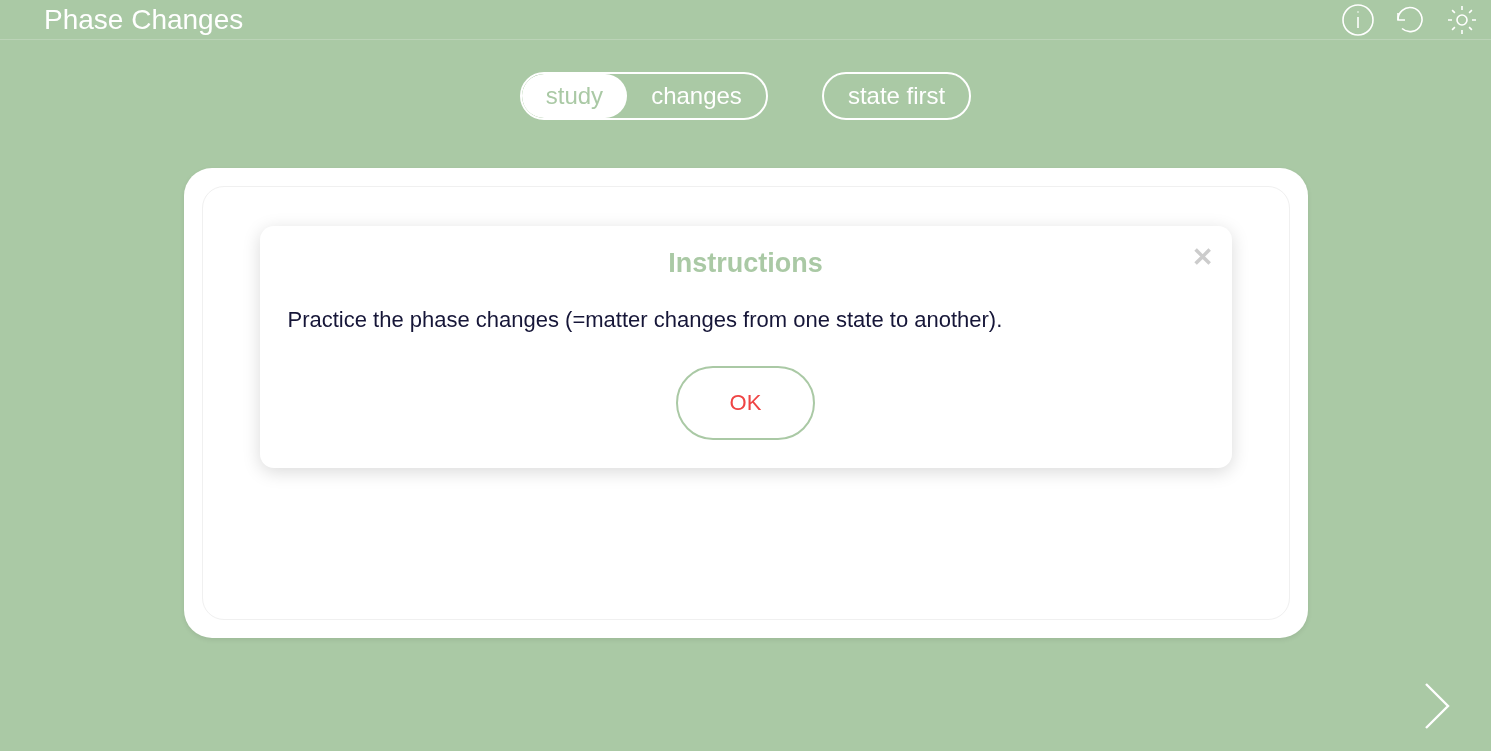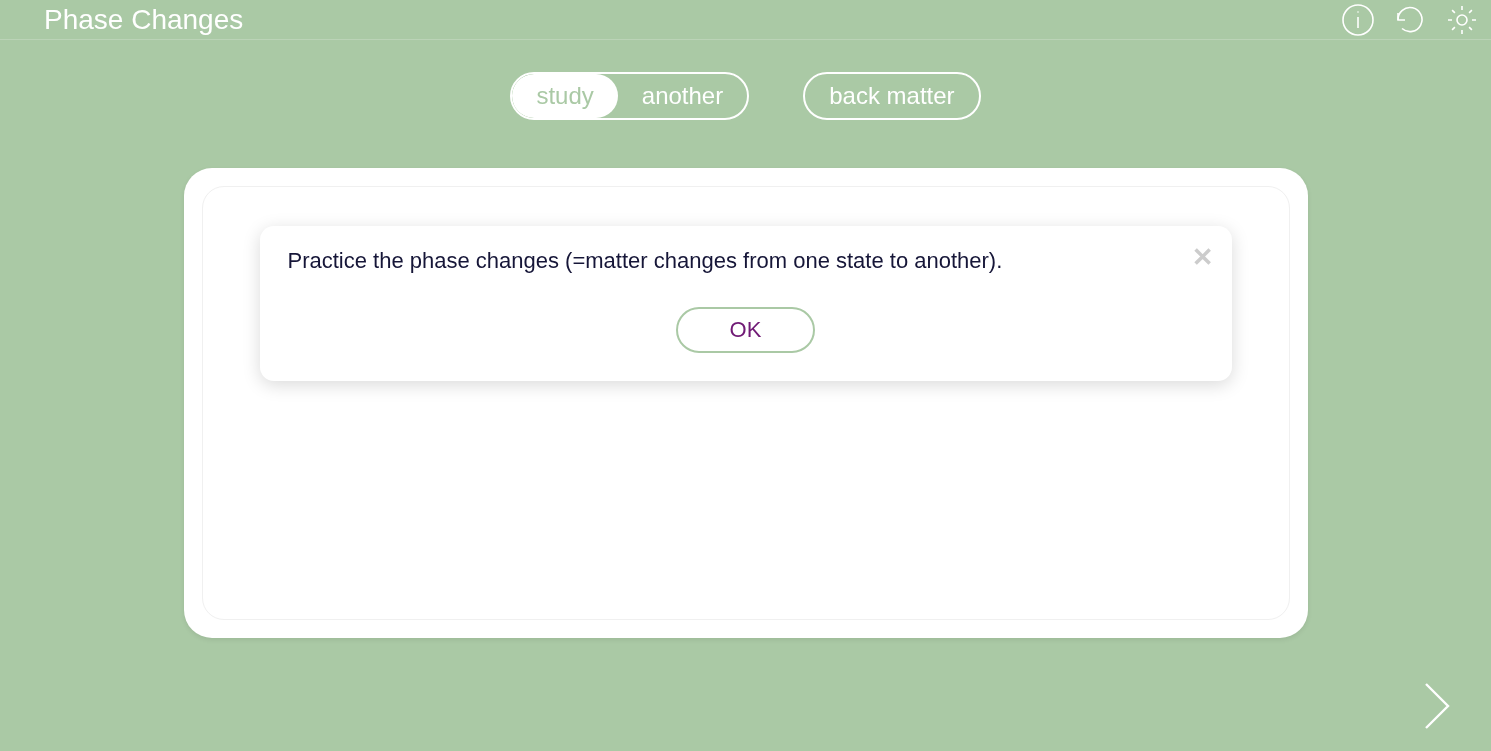--- a/index.html
+++ b/index.html
@@ -136,24 +136,24 @@
       margin-bottom: 33px;
       padding: 0 4px;
     }
     .modal-footer {
       display: flex;
       justify-content: center;
     }
     .ok-button {
       border: 2px solid #aac9a5;
       background: #ffffff;
-      color: #701a75;
+      color: #ef4444;
       font-size: 22px;
       border-radius: 999px;
-      padding: 8px 52px;
+      padding: 22px 52px;
       cursor: pointer;
       font-family: inherit;
     }
     .next-arrow {
       position: absolute;
       right: 30px;
       bottom: 10px;
       width: 50px;
       height: 70px;
       cursor: pointer;
@@ -191,31 +191,32 @@
         <circle cx="17" cy="17" r="5"></circle>
         <path d="M17 3v4 M17 27v4 M3 17h4 M27 17h4 M7.1 7.1l2.8 2.8 M24.1 24.1l2.8 2.8 M7.1 26.9l2.8-2.8 M24.1 9.9l2.8-2.8"></path>
       </svg>
     </div>
   </div>
 </div>
 
 <div class="toggle-row">
   <div class="toggle-group">
     <button class="toggle-btn active">study</button>
-    <button class="toggle-btn">another</button>
+    <button class="toggle-btn">changes</button>
   </div>
   <div class="toggle-group">
-    <button class="toggle-btn">back matter</button>
+    <button class="toggle-btn">state first</button>
   </div>
 </div>
 
 <div class="card">
   <div class="card-inner-border"></div>
   <div class="modal">
     <button class="modal-close">✕</button>
+    <div class="modal-title">Instructions</div>
     <div class="modal-body">Practice the phase changes (=matter changes from one state to another).</div>
     <div class="modal-footer">
       <button class="ok-button">OK</button>
     </div>
   </div>
 </div>
 
 <div class="next-arrow">
   <svg viewBox="0 0 40 60" width="40" height="60">
     <polyline points="10,8 32,30 10,52"></polyline>

